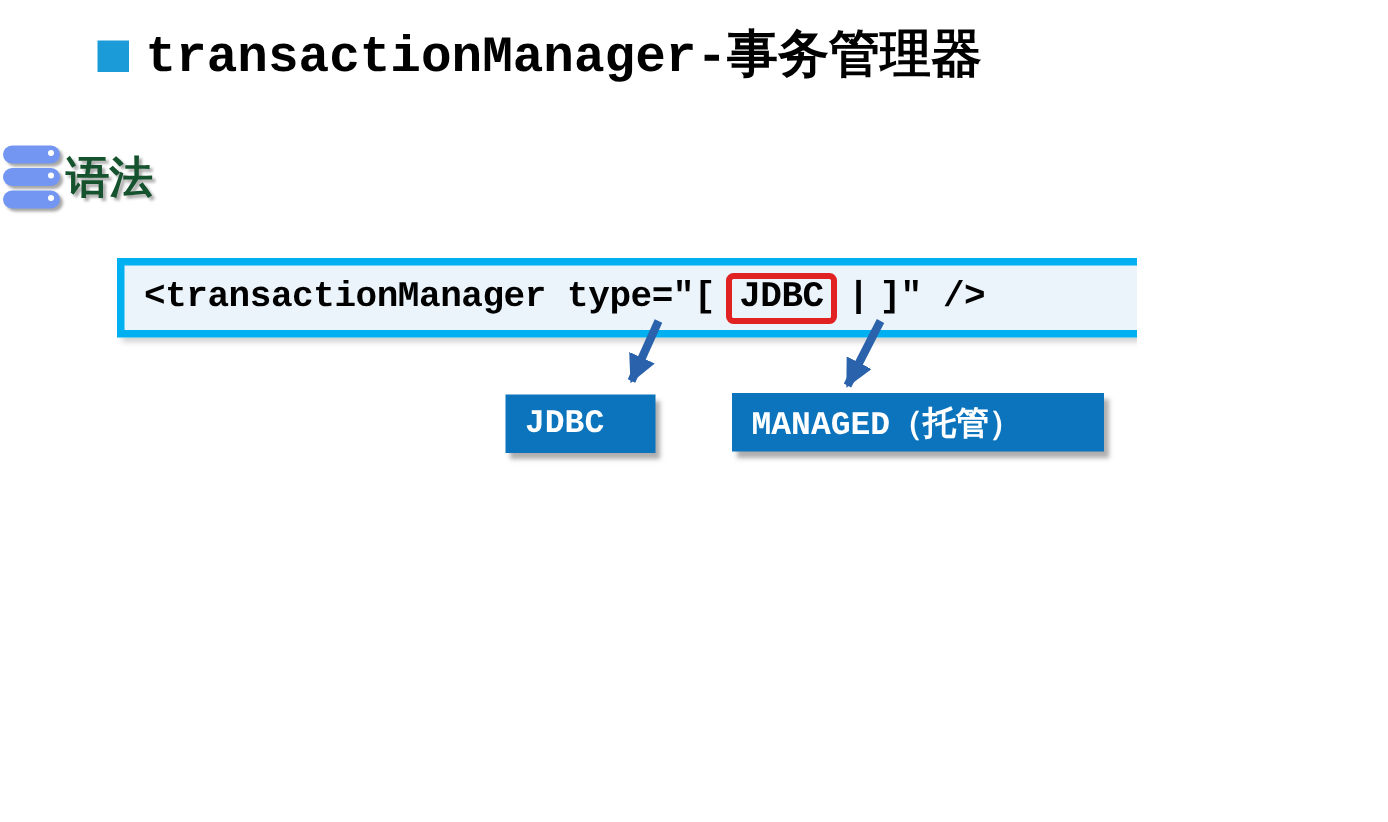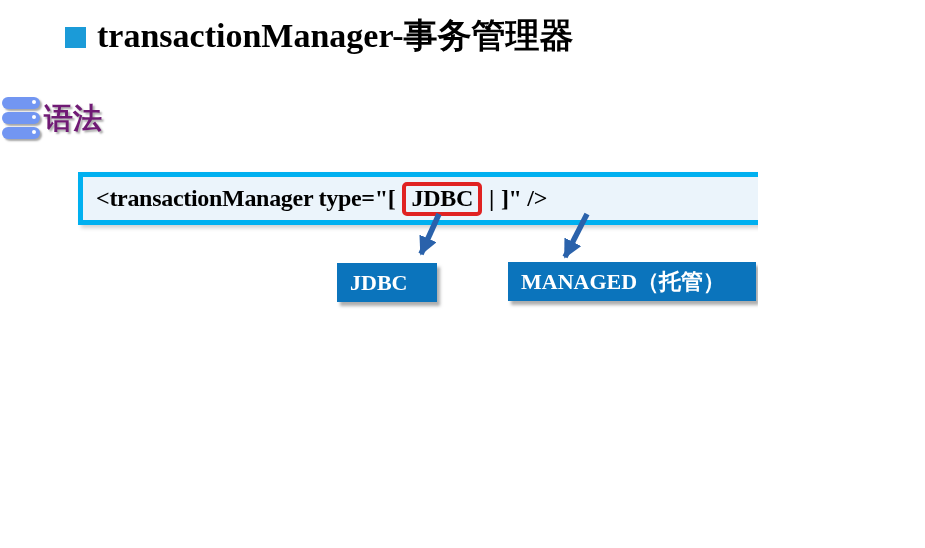--- a/index.html
+++ b/index.html
@@ -1,19 +1,19 @@
 <!DOCTYPE html>
 <html style="--title-bullet: #1B9BD8; --section-icon: #7296F2; --code-border: #00B0F0; --code-bg: #EBF4FB; --code-text: #000000; --highlight-border: #E02222; --arrow: #2A62AB; --callout-bg: #0B74BC; --callout-text: #FFFFFF;"><head>
 <meta charset="utf-8">
 <style>
   * { margin:0; padding:0; box-sizing:border-box; }
   html, body { background:#ffffff; }
   .slide {
     position:relative; width:758px; height:548px; background:#ffffff;
-    font-family:Liberation Serif, serif; overflow:hidden;padding-left:44px;
+    font-family:Liberation Mono, monospace; overflow:hidden;padding-left:44px;
   }
   .title-bullet {
     position:absolute; left:65px; top:27px; width:21px; height:21px;
     background:var(--title-bullet, #1B9BD8);
   }
   .slide-title {
     position:absolute; left:97px; top:13px; font-size:34px; font-weight:bold;
     color:#000; white-space:nowrap;
   }
   .db-icon { position:absolute; left:2px; top:97px; width:40px; height:44px; }
@@ -24,21 +24,21 @@
   }
   .db-icon .bar:nth-child(1){ top:0; }
   .db-icon .bar:nth-child(2){ top:15px; }
   .db-icon .bar:nth-child(3){ top:30px; }
   .db-icon .bar::after {
     content:""; position:absolute; right:4px; top:3px; width:4px; height:4px;
     border-radius:50%; background:#fff;
   }
   .section-title {
     position:absolute; left:44px; top:99px; font-size:29px; font-weight:bold;
-    color:#701a75; text-shadow:2px 2px 2px #aaa; white-space:nowrap;
+    color:#14532d; text-shadow:2px 2px 2px #aaa; white-space:nowrap;
   }
   .code-box {
     position:absolute; left:78px; top:172px; width:768px; height:53px;
     background:var(--code-bg, #EBF4FB);
     border:5px solid var(--code-border, #00B0F0);
     box-shadow:3px 3px 4px rgba(0,0,0,.18);
     display:flex; align-items:center; padding-left:13px; gap:7px; z-index:1;
   }
   .code {
     font-size:24px; font-weight:bold; color:var(--code-text, #000);
@@ -51,21 +51,21 @@
   .arrows { position:absolute; left:0; top:0; z-index:3; pointer-events:none; }
   .arrows line { stroke:var(--arrow, #2A62AB); stroke-width:5.5; }
   .arrows .ah { fill:var(--arrow, #2A62AB); }
   .callout {
     position:absolute; height:39px; background:var(--callout-bg, #0B74BC);
     color:var(--callout-text, #fff); font-size:22px; font-weight:bold;
     display:flex; align-items:center; padding-left:13px; white-space:nowrap;
     box-shadow:3px 4px 3px rgba(130,130,130,.65); z-index:4;
   }
   .callout-jdbc { left:337px; top:263px; width:100px; }
-  .callout-managed { left:508px; top:262px; width:248px; }
+  .callout-managed { left:488px; top:262px; width:248px; }
 </style>
 </head>
 <body>
 
 <div class="slide">
 
   <span class="title-bullet"></span>
   <h1 class="slide-title">transactionManager-事务管理器</h1>
 
   <span class="db-icon">

